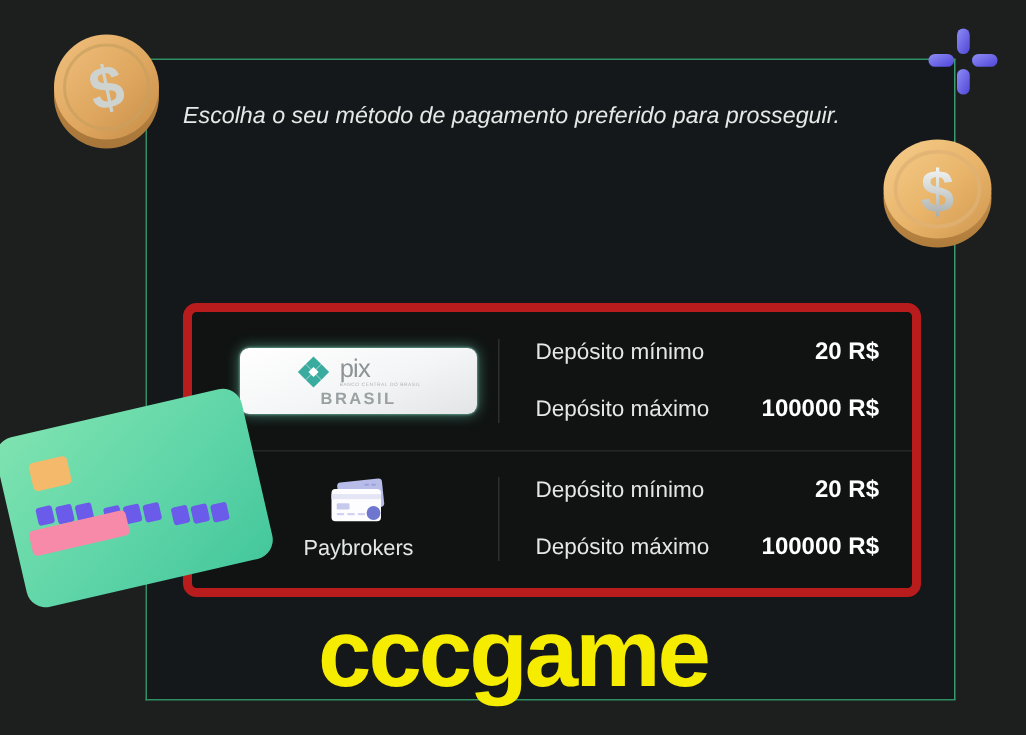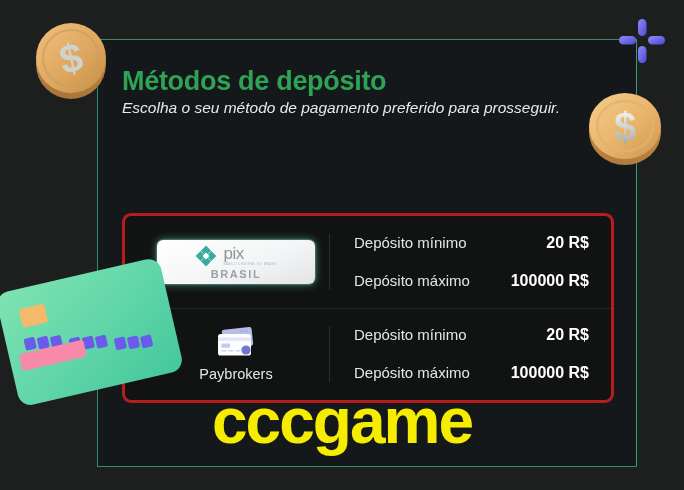--- a/index.html
+++ b/index.html
@@ -60,25 +60,24 @@
     font-weight: 400;
     font-style: italic;
   }
 
   
   #methods-list {
     position: absolute;
     left: 24px;
     top: 162px;
     width: 492px;
-    border: 3px solid #b91c1c;
+    border: 6px solid #b91c1c;
     border-radius: 9px;
     background: #101312;
     overflow: hidden;
-    margin-top: 11px;
   }
 
   .method-row {
     display: flex;
     align-items: center;
     height: 92px;
     padding: 0 8px 0 18px;
     position: relative;
   }
 
@@ -199,40 +198,39 @@
   
   #credit-card {
     left: 4px; top: 272px; width: 172px; height: 124px; z-index: 6;
     transform: rotate(-13deg);
   }
 
   
   #watermark {
     position: absolute;
     left: 0; right: 0;
-    top: 389px;
+    top: 403px;
     text-align: center;
     color: #f5ec00;
     font-size: 64px;
     font-weight: bold;
     letter-spacing: -2px;
     line-height: 1;
     z-index: 9;
     font-family: "Liberation Sans", "DejaVu Sans", sans-serif;
   }
 </style>
 </head>
 <body>
 
 <div id="canvas">
 
   <div id="deposit-panel">
     <div id="panel-inner">
 
-      <div class="panel-title">Métodos de depósito</div>
 
       <div class="panel-subtitle">Escolha o seu método de pagamento preferido para prosseguir.</div>
     </div>
 
     <div id="methods-list">
 
       <div class="method-row">
 
         <div class="method-brand">
           <div class="pix-plaque">

